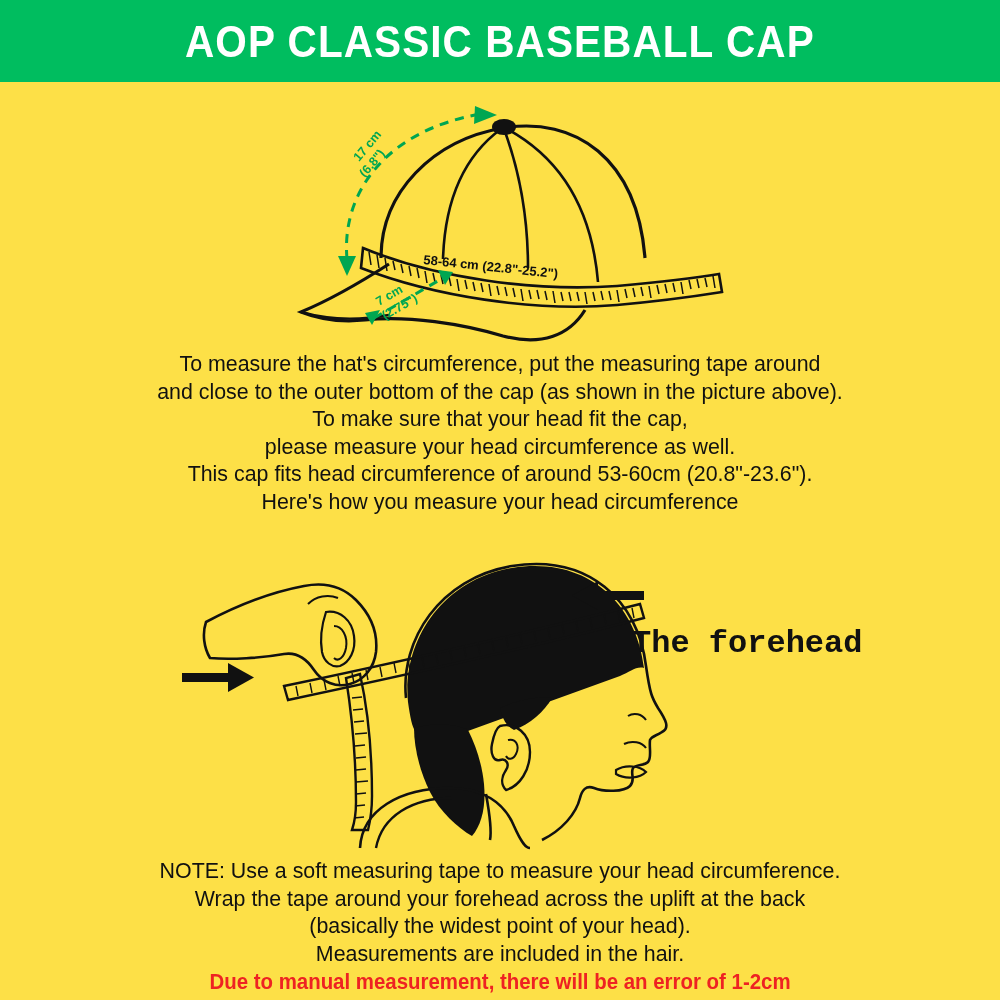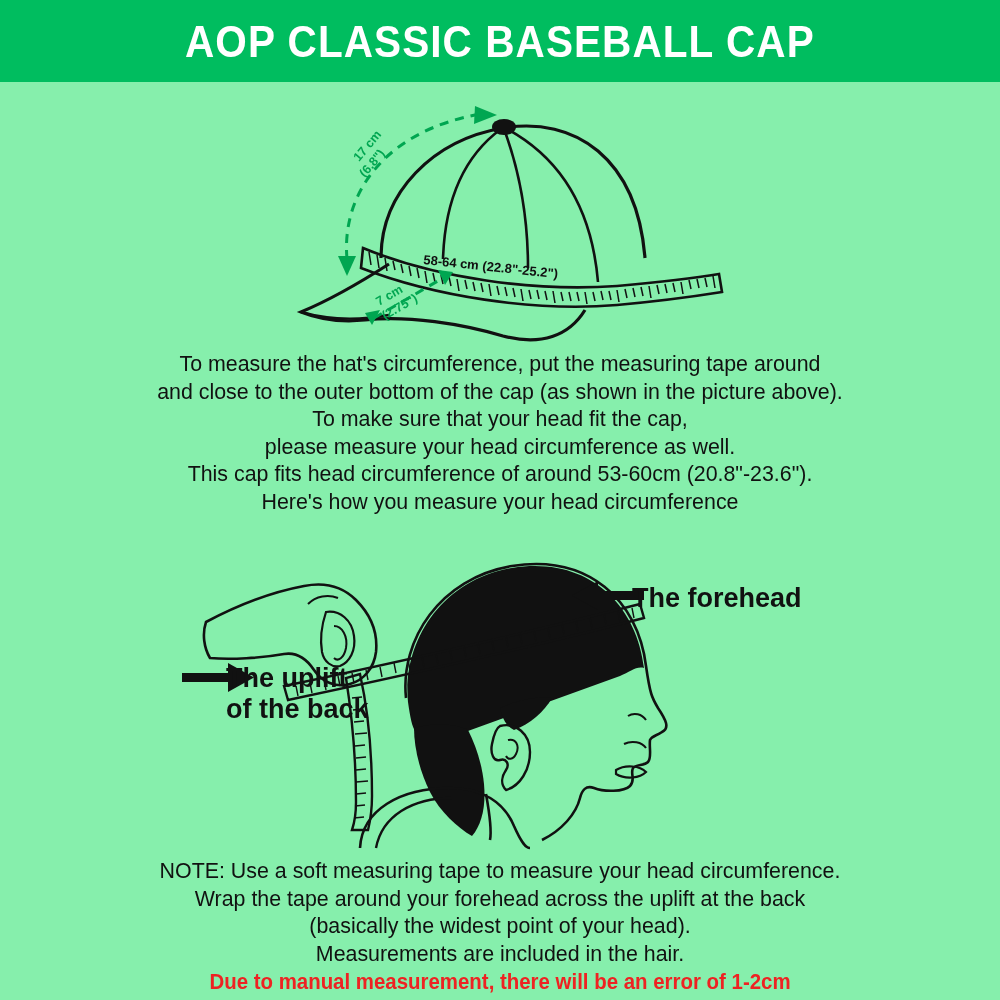--- a/index.html
+++ b/index.html
@@ -9,21 +9,21 @@
     background: #ffffff;
   }
   body {
     font-family: "Liberation Sans", sans-serif;
     -webkit-font-smoothing: antialiased;
   }
   #page {
     position: relative;
     width: 1000px;
     height: 1000px;
-    background: #86efac;
+    background: #fde047;
     overflow: hidden;
   }
 
   
   .banner {
     position: absolute;
     left: 0;
     top: 0;
     width: 1000px;
     height: 82px;
@@ -81,25 +81,26 @@
     color: #ee2222;
     font-weight: bold;
     font-size: 21.5px;
     padding-top: 2px;
   }
 
   
   .callout {
     position: absolute;
     color: #111111;
-    font-size: 27px;
+    font-size: 32px;
     font-weight: bold;
     line-height: 31px;
     white-space: nowrap;
-    font-family: Liberation Sans, sans-serif;
+    font-family: Liberation Mono, monospace;
+    margin-top: 45px;
   }
   #forehead-label {
     left: 632px;
     top: 583px;
     text-align: left;
   }
   #uplift-label {
     left: 226px;
     top: 663px;
     text-align: left;
@@ -321,24 +322,20 @@
 
       <g fill="#111111">
         <rect x="-18" y="125" width="54" height="9"></rect>
         <polygon points="54,129.5 28,115 28,144"></polygon>
       </g>
     </svg>
   </div>
 
   <div class="callout" id="forehead-label">The forehead</div>
 
-  <div class="callout" id="uplift-label">
-    <div>The uplift</div>
-    <div>of the back</div>
-  </div>
 
   <div class="textblock" id="note-text">
     <div class="line">NOTE: Use a soft measuring tape to measure your head circumference.</div>
     <div class="line">Wrap the tape around your forehead across the uplift at the back</div>
     <div class="line">(basically the widest point of your head).</div>
     <div class="line">Measurements are included in the hair.</div>
     <div class="line warning">Due to manual measurement, there will be an error of 1-2cm</div>
   </div>
 
 </div>

